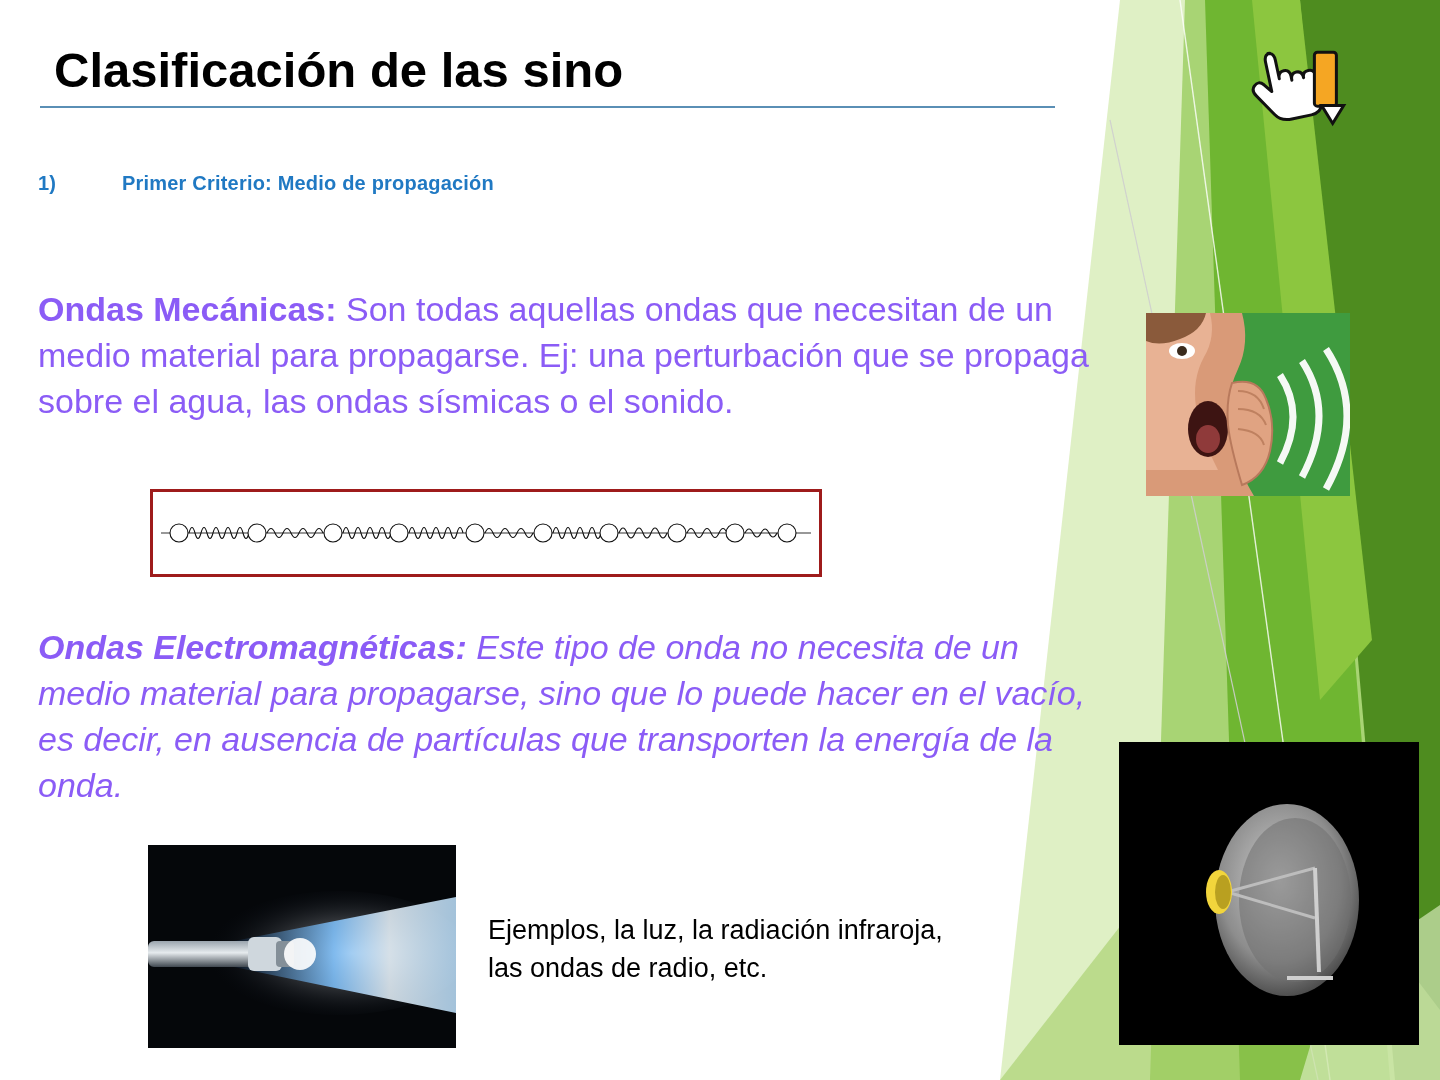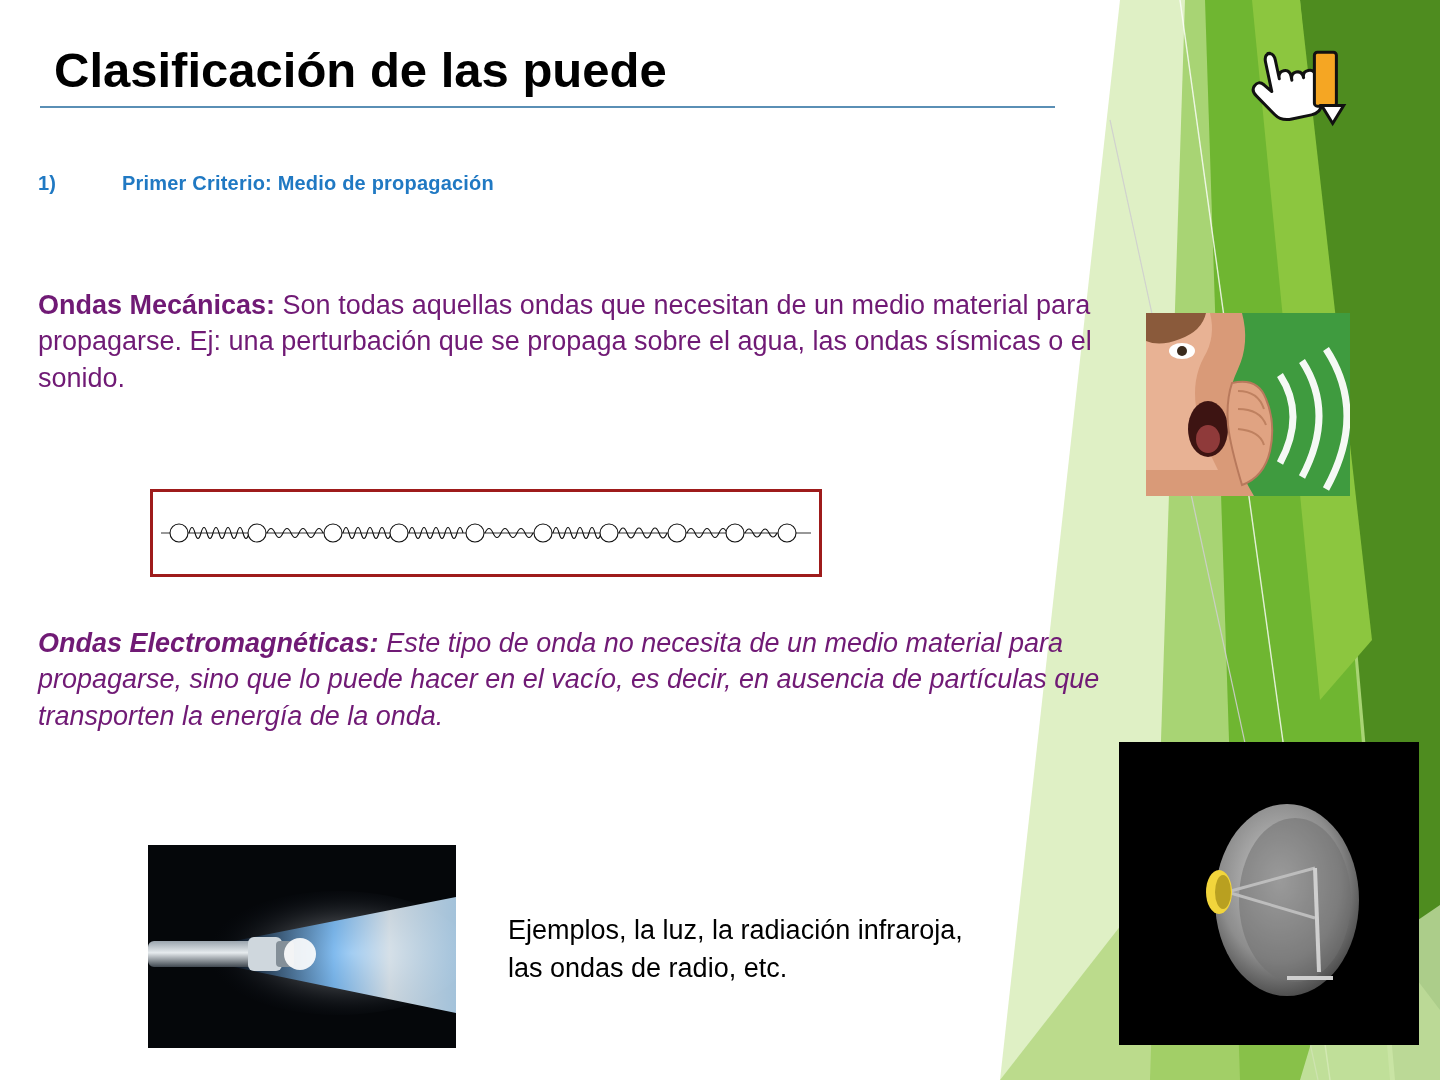--- a/index.html
+++ b/index.html
@@ -57,33 +57,33 @@
     top: 172px;
     font-size: 20px;
     font-weight: bold;
     color: #2079c3;
     letter-spacing: .2px;
   }
   .criterion .num { display: inline-block; width: 84px; }
 
   .para {
     position: absolute;
-    font-size: 27px;
+    font-size: 34px;
     line-height: 1.35;
-    color: #701a75;
+    color: #8b5cf6;
     letter-spacing: 0px;
   }
   .para b { font-weight: bold; }
 
   #para-mecanicas { left: 38px; top: 287px; width: 1105px; }
   #para-electro  { left: 38px; top: 625px; width: 1075px; font-style: italic; }
 
   .caption {
     position: absolute;
-    left: 508px;
+    left: 488px;
     top: 912px;
     width: 470px;
     font-size: 27px;
     line-height: 1.4;
     color: #000;
   }
 
   
   .spring-box {
     position: absolute;
@@ -162,21 +162,21 @@
   <svg width="110" height="110" viewBox="0 0 110 110" xmlns="http://www.w3.org/2000/svg">
     <g transform="rotate(-12 55 55)">
       <path d="M34 18 q-6 0 -6 8 v30 l-6 -8 q-5 -6 -10 -1 q-4 4 0 10 l14 22 q5 8 16 8 h20 q12 0 12 -12 v-26 q0 -6 -6 -6 q-6 0 -6 6 q0 -7 -6 -7 q-6 0 -6 7 v-4 q0 -7 -6 -7 q-6 0 -6 7 v-19 q0 -8 -6 -8 z" fill="#ffffff" stroke="#111111" stroke-width="3" stroke-linejoin="round"></path>
       <rect x="72" y="28" width="22" height="54" rx="3" fill="#f5a623" stroke="#111111" stroke-width="3" transform="rotate(12 83 55)"></rect>
       <polygon points="72,82 94,82 83,100" fill="#ffffff" stroke="#111111" stroke-width="3" transform="rotate(12 83 90)"></polygon>
     </g>
   </svg>
 </div>
 
 <div class="title-block">
-  <h1 class="slide-title">Clasificación de las puede</h1>
+  <h1 class="slide-title">Clasificación de las sino</h1>
   <div class="title-rule"></div>
 </div>
 
 <div class="criterion">
   <span class="num">1)</span><span>Primer Criterio: Medio de propagación</span>
 </div>
 
 <div class="para" id="para-mecanicas">
   <b>Ondas Mecánicas:</b><span> Son todas aquellas ondas que necesitan de un medio material para propagarse.
  Ej: una perturbación que se propaga sobre el agua, las ondas sísmicas o el sonido.</span>

